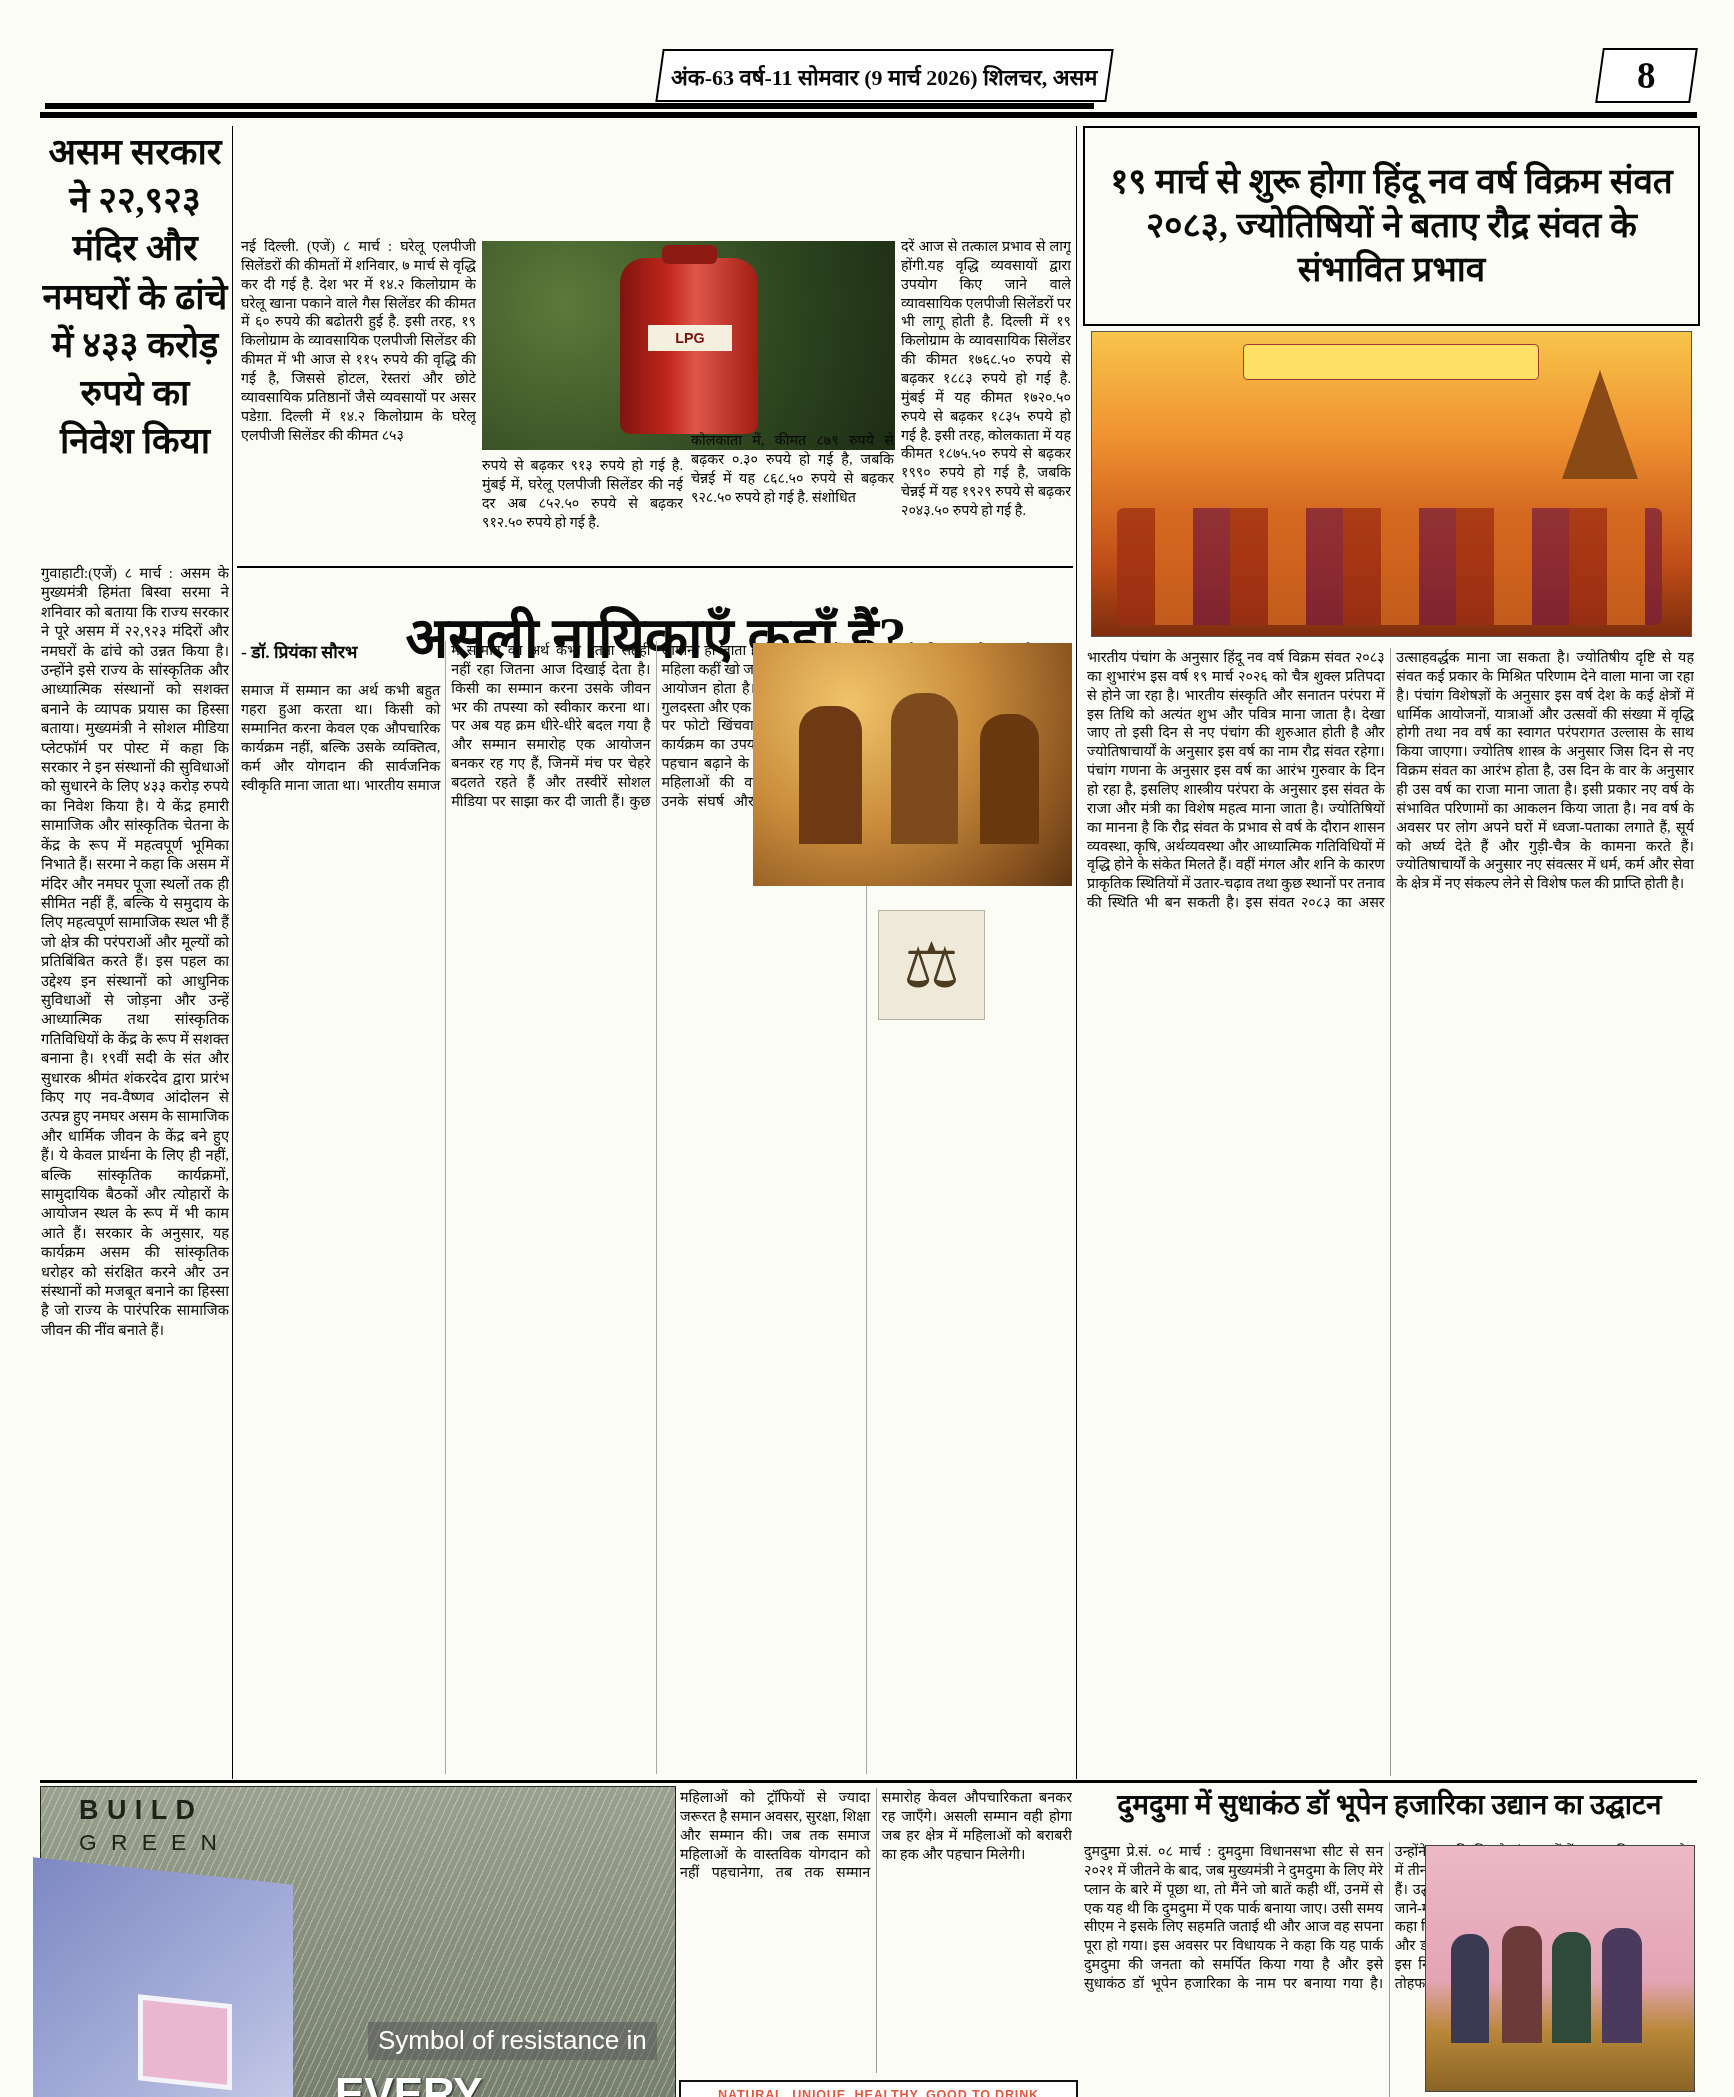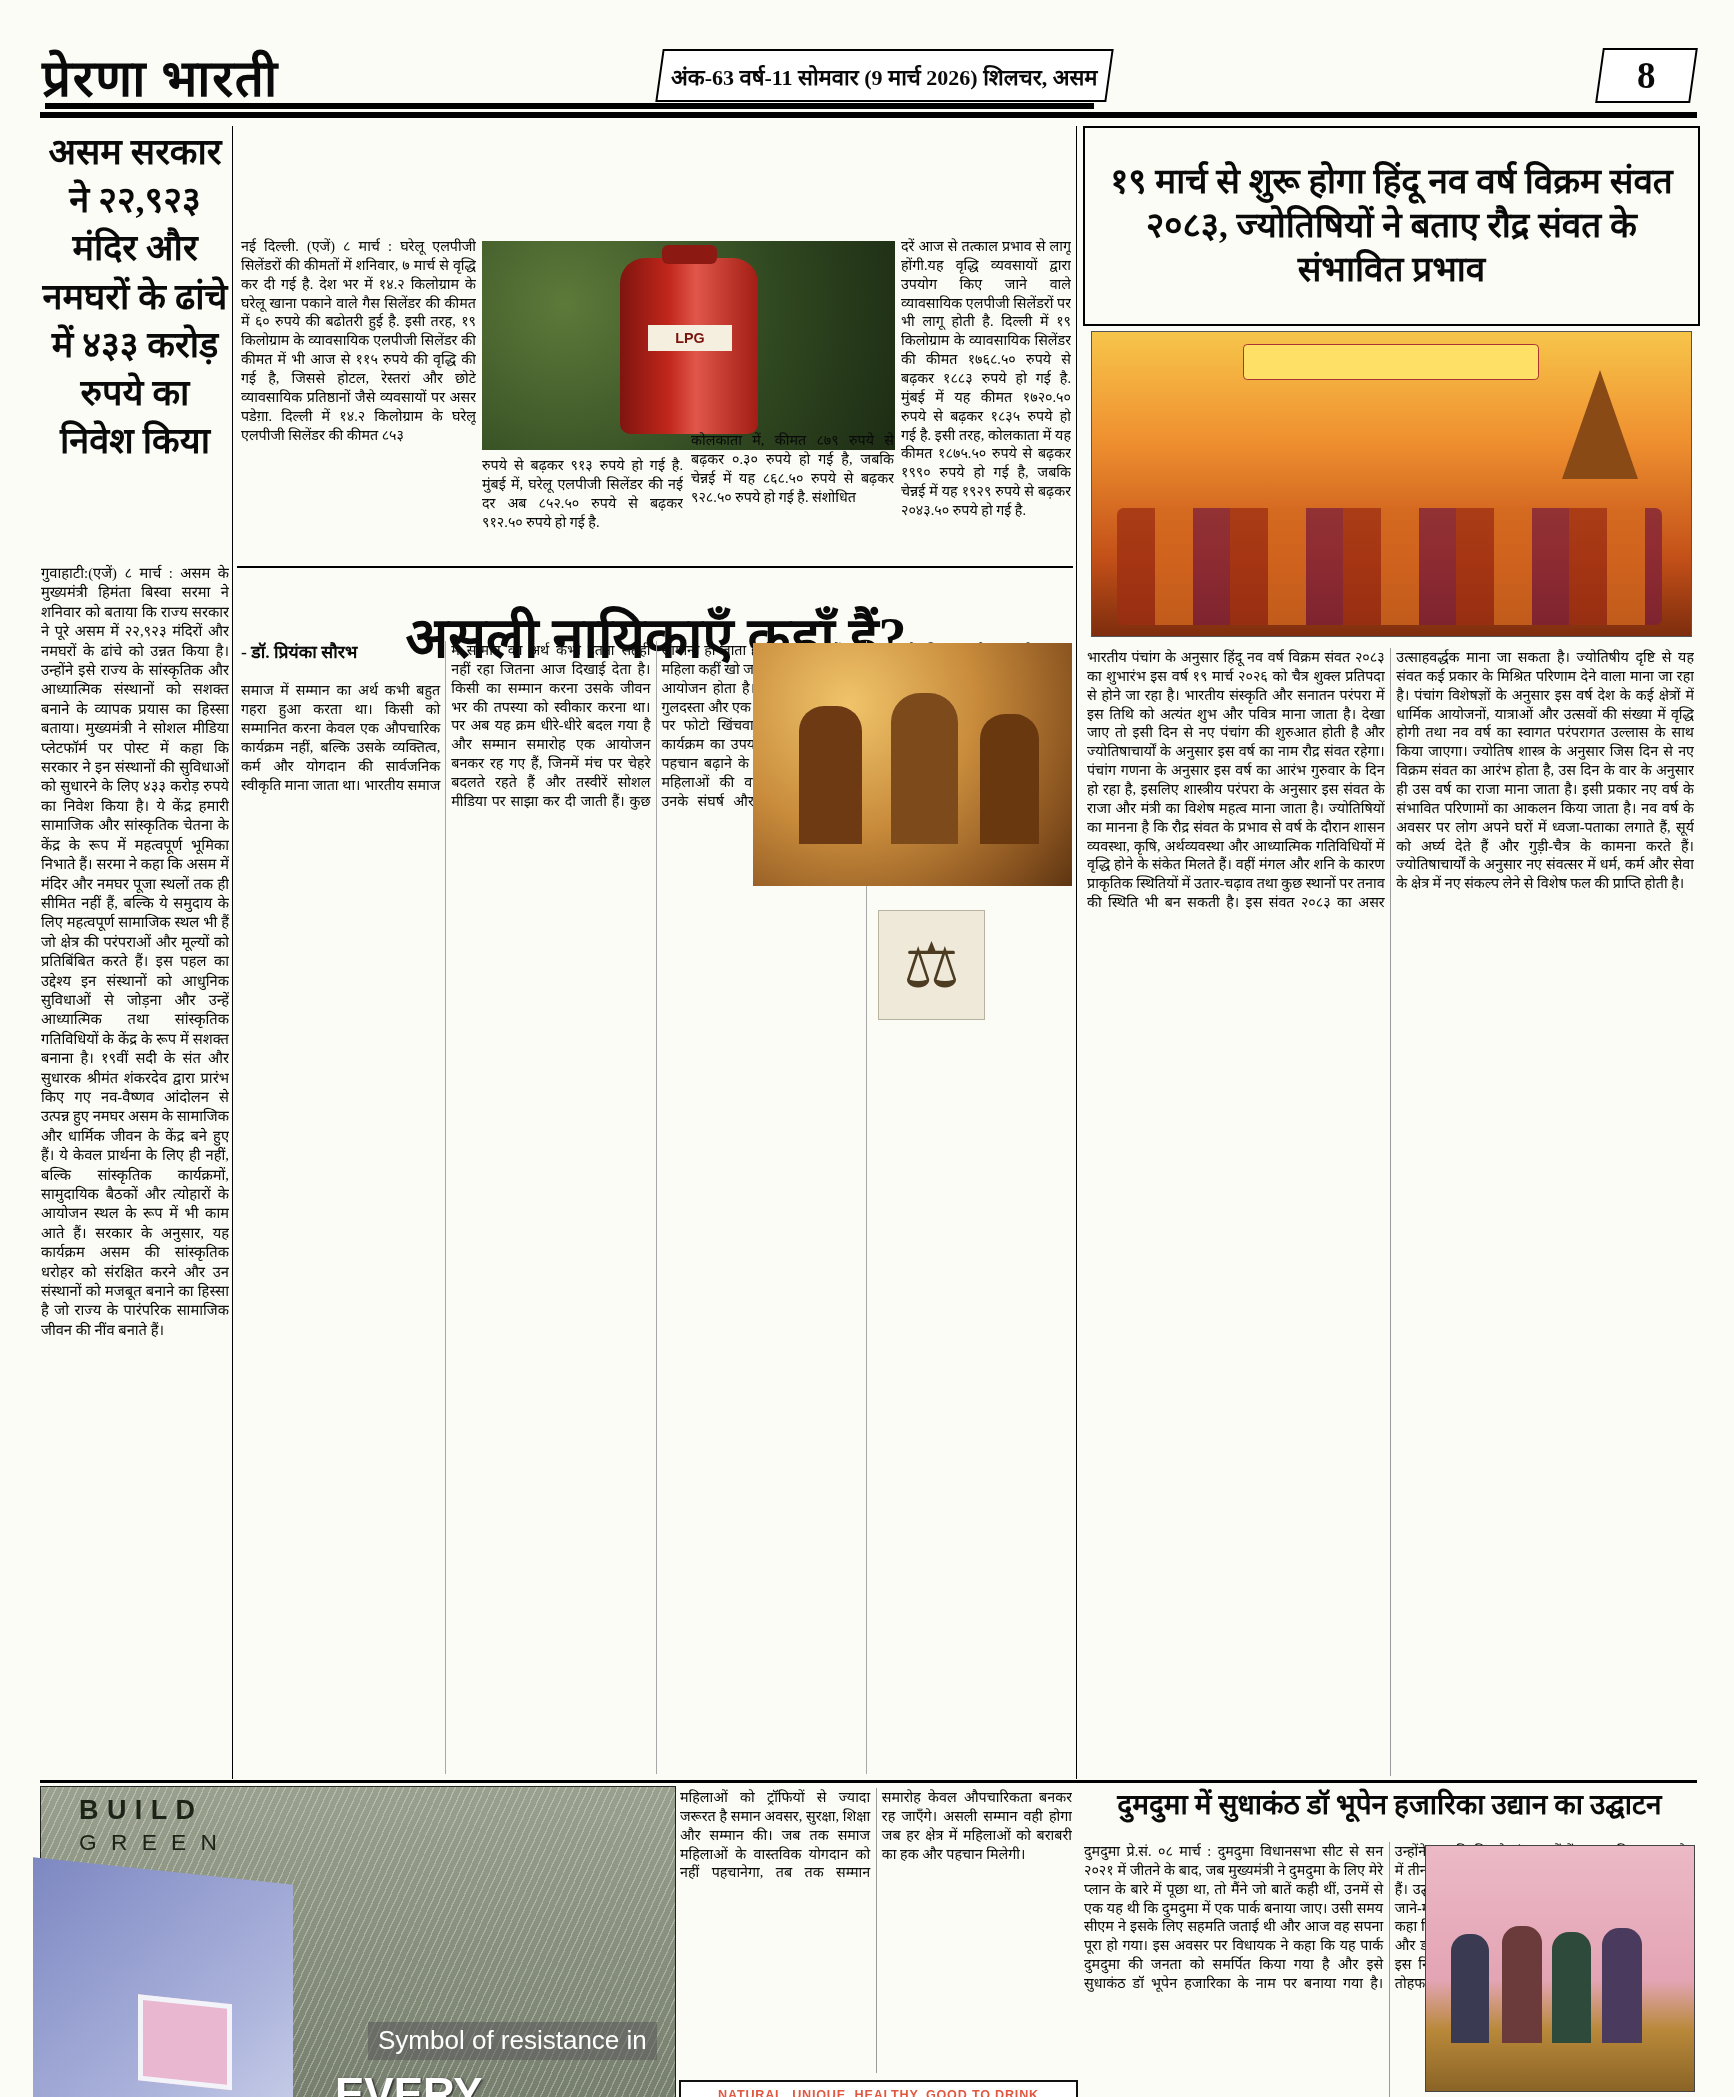--- a/index.html
+++ b/index.html
@@ -22,21 +22,20 @@
     linear-gradient(180deg,#99a18e 0%,#6f7766 45%,#4c5346 100%);}
   .byline{font-weight:bold;font-size:17.6px;margin-bottom:17px;}
   .sans{font-family:"Liberation Sans","DejaVu Sans",sans-serif;}
 </style>
 </head>
 <body>
 
 <div id="page">
 
   <div class="abs" style="left:0;top:0;width:1734px;height:122px;">
-    <div class="abs" style="left:42px;top:41px;font-size:51px;font-weight:bold;letter-spacing:1.7px;">प्रेरणा भारती</div>
     <div class="abs rule" style="left:45px;top:103px;width:1049px;height:5.9px;"></div>
     <div class="abs skewbox" style="left:659px;top:49px;width:447px;height:49px;">
       <span style="font-size:22px;font-weight:bold;white-space:nowrap;">अंक-63 वर्ष-11 सोमवार (9 मार्च 2026) शिलचर, असम</span>
     </div>
     <div class="abs skewbox" style="left:1599px;top:48px;width:91px;height:51px;">
       <span style="font-size:37px;font-weight:bold;">8</span>
     </div>
     <div class="abs rule" style="left:40px;top:112px;width:1657px;height:6.3px;"></div>
   </div>
 

